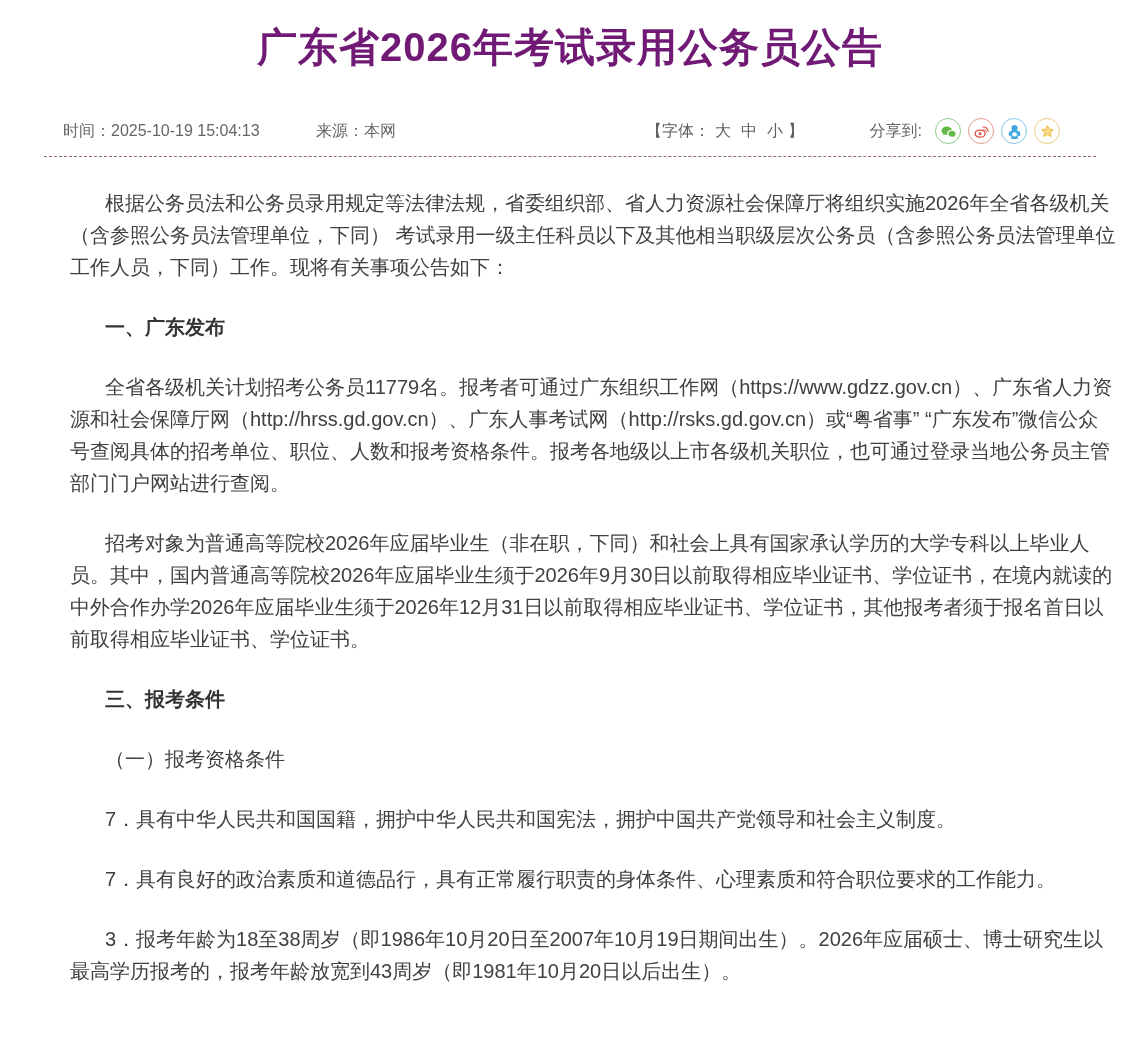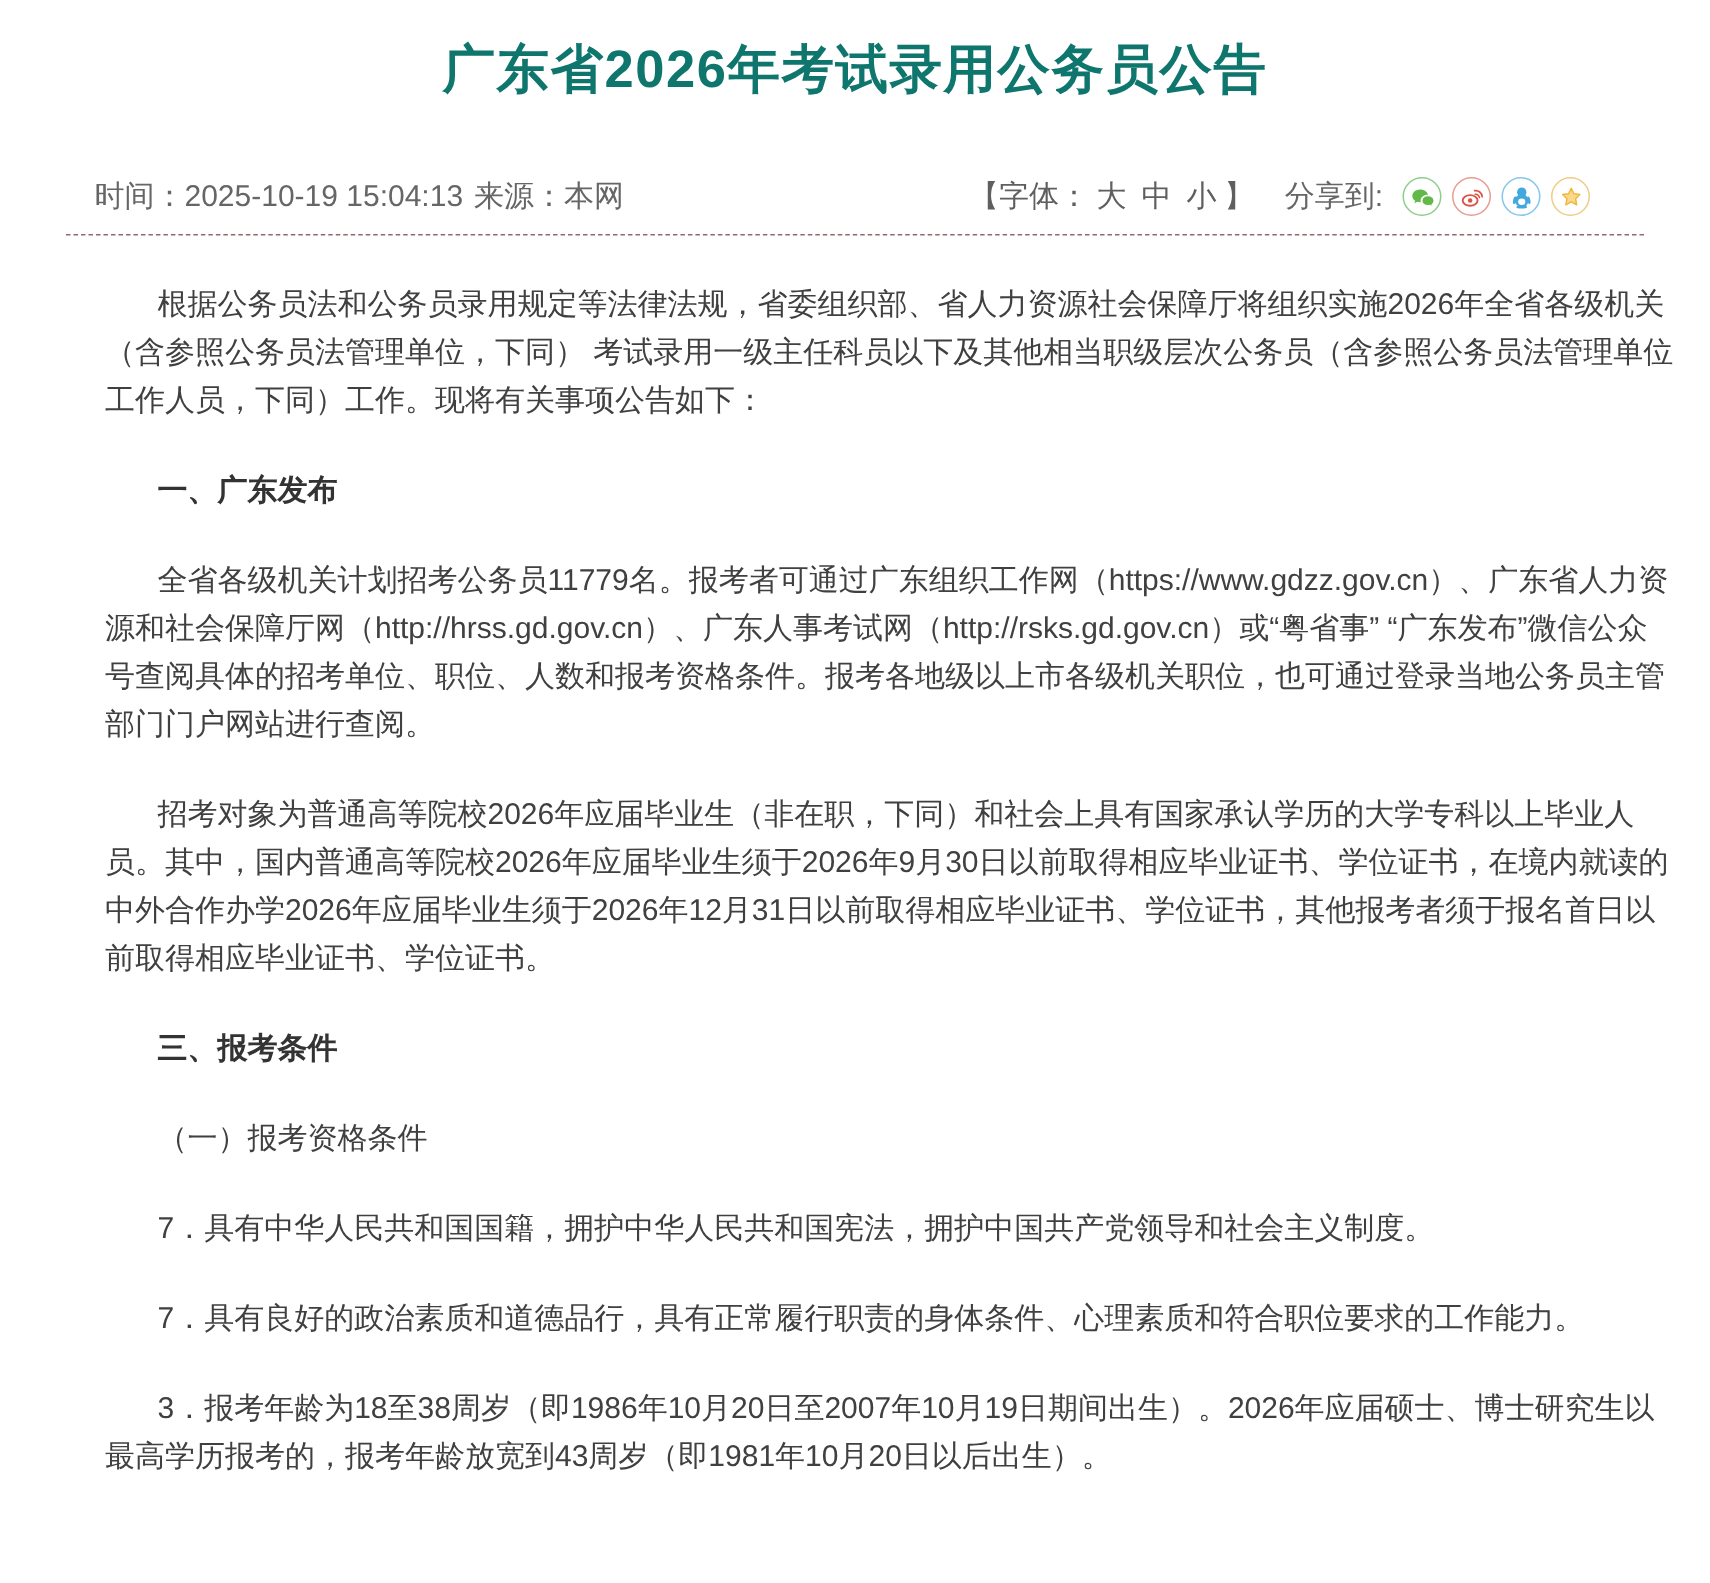--- a/index.html
+++ b/index.html
@@ -9,31 +9,31 @@
     width: 1140px;
     height: 1055px;
     margin: 0 auto;
     background: #ffffff;
     overflow: hidden;
     font-family: "Liberation Sans", "DejaVu Sans", sans-serif;
   }
   .article-title {
     margin: 26px 60px 0;
     text-align: center;
-    font-size: 35px;
+    font-size: 40px;
     font-weight: bold;
-    color: #0f766e;
+    color: #701a75;
     letter-spacing: 1px;
     line-height: 42px;
   }
   .meta-row {
     position: relative;
     height: 26px;
     margin-top: 50px;
-    font-size: 20px;
+    font-size: 16px;
     color: #666666;
   }
   .meta-item { position: absolute; top: 0; line-height: 26px; white-space: nowrap; }
   .meta-time   { left: 63px; }
   .meta-source { left: 316px; }
   .meta-font   { left: 625px; color: #5f5f5f; margin-left: 21px; }
   .font-size-option { display: inline-block; margin: 0 5px; color: #5f5f5f; cursor: pointer; }
   .meta-share  { right: 80px; display: flex; align-items: flex-end; }
   .share-label { margin-right: 6px; color: #666666; }
   .share-circle {

